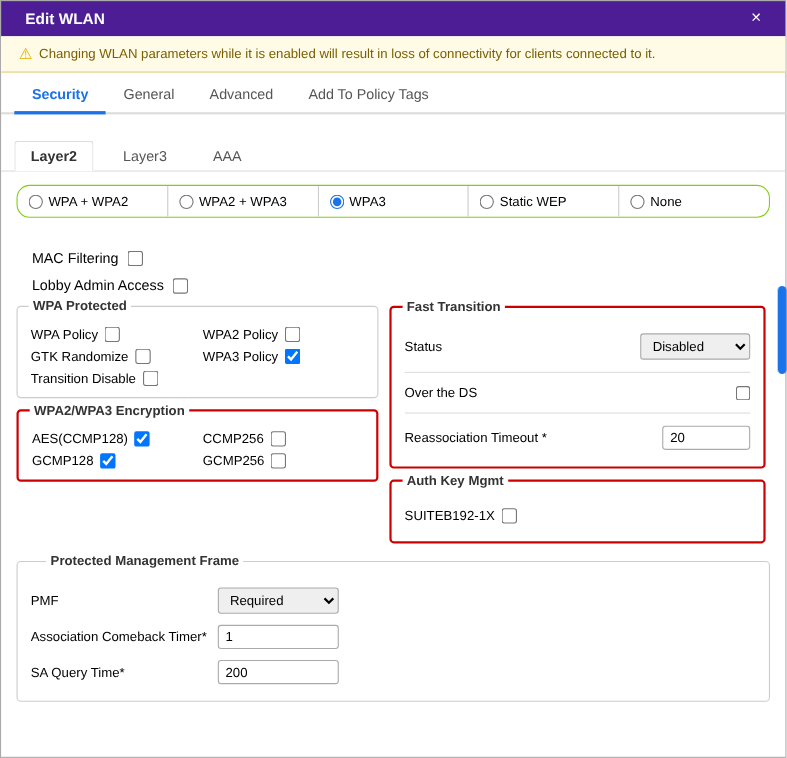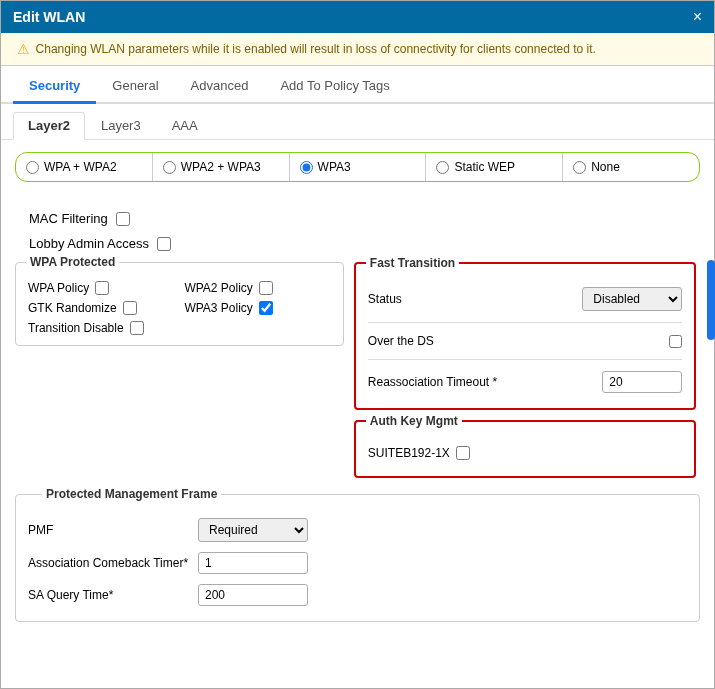--- a/index.html
+++ b/index.html
@@ -7,23 +7,23 @@
 
     .modal-window {
       width: 715px;
       min-height: 689px;
       background: #fff;
       border: 1px solid #aaa;
       box-shadow: 2px 2px 8px rgba(0,0,0,0.3);
     }
 
     .modal-header {
-      background: #0369a1;
+      background: #4c1d95;
       color: #fff;
-      padding: 8px 12px;
+      padding: 8px 22px;
       display: flex;
       justify-content: space-between;
       align-items: flex-start;
       font-size: 14px;
       font-weight: bold;
     }
 
     .modal-close {
       cursor: pointer;
       font-size: 16px;
@@ -63,23 +63,23 @@
     }
 
     .tab-main.active {
       color: #1a73e8;
       border-bottom: 3px solid #1a73e8;
       font-weight: bold;
     }
 
     .tabs-sub {
       display: flex;
-      padding: 8px 12px 0;
+      padding: 24px 12px 0;
       border-bottom: 1px solid #ddd;
-      gap: 1px;
+      gap: 12px;
       text-align: right;
     }
 
     .tab-sub {
       padding: 5px 14px;
       cursor: pointer;
       color: #555;
       font-size: 13px;
       border: 1px solid transparent;
       border-radius: 3px 3px 0 0;
@@ -332,20 +332,43 @@
                 <input type="checkbox" checked="" style="">
               </div>
               <div class="field-item">
                 <span>Transition Disable</span>
                 <input type="checkbox" style="">
               </div>
             </div>
           </div>
         </div>
 
+        <div class="panel-box red-border">
+          <span class="panel-legend">WPA2/WPA3 Encryption</span>
+          <div class="panel-content">
+            <div class="field-grid">
+              <div class="field-item">
+                <span>AES(CCMP128)</span>
+                <input type="checkbox" checked="" style="">
+              </div>
+              <div class="field-item">
+                <span>CCMP256</span>
+                <input type="checkbox" style="">
+              </div>
+              <div class="field-item">
+                <span>GCMP128</span>
+                <input type="checkbox" checked="" style="">
+              </div>
+              <div class="field-item">
+                <span>GCMP256</span>
+                <input type="checkbox" style="">
+              </div>
+            </div>
+          </div>
+        </div>
       </div>
 
       <div class="right-col">
 
         <div class="panel-box red-border">
           <span class="panel-legend">Fast Transition</span>
           <div class="panel-content">
             <div class="ft-row">
               <span>Status</span>
               <select>

